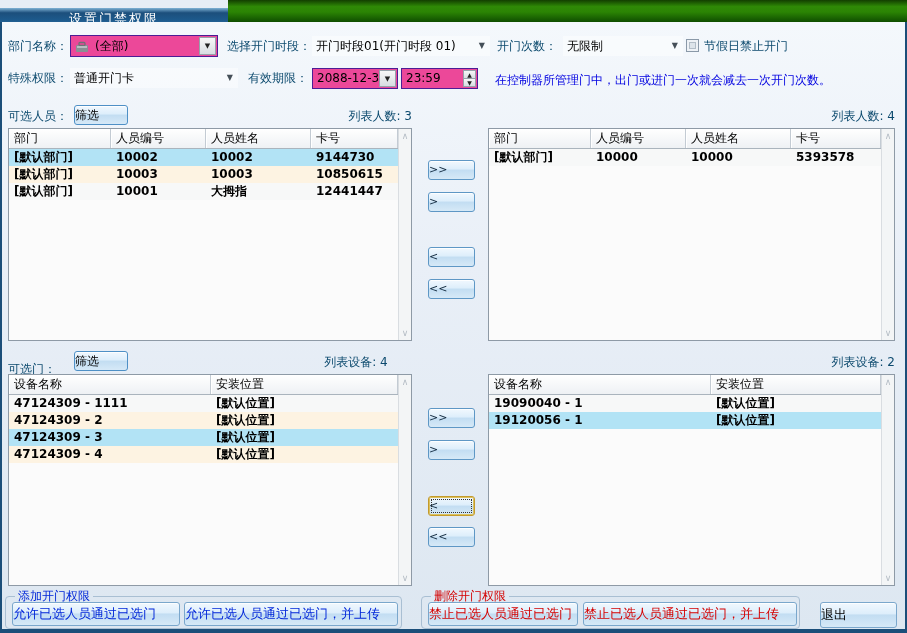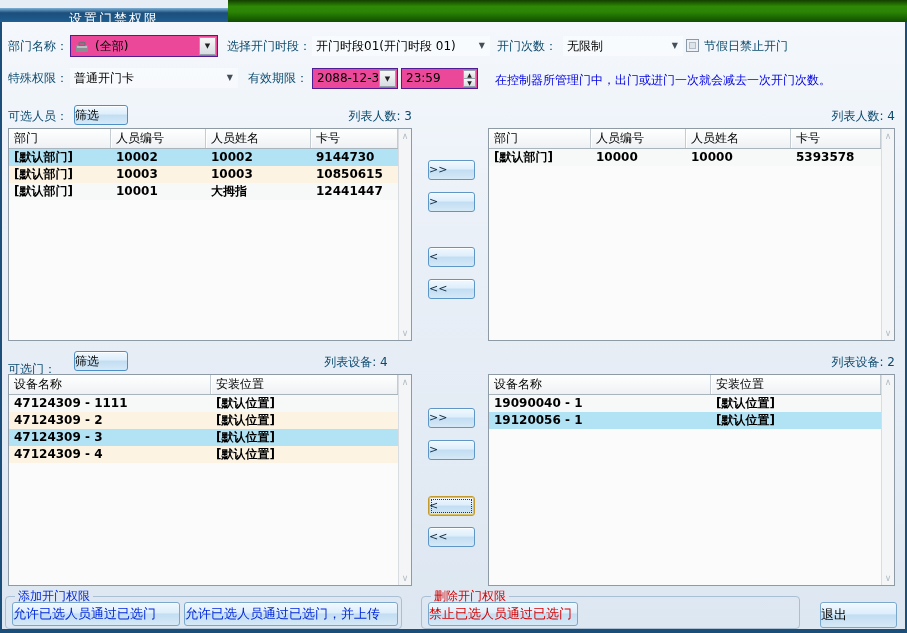--- a/index.html
+++ b/index.html
@@ -257,19 +257,20 @@
   <fieldset style="left:5px; top:588px; width:397px; height:41px;">
     <legend class="txt-blue">添加开门权限</legend>
   </fieldset>
   <div class="gbtn fbtn txt-blue" style="left:12px; top:602px; width:168px;">允许已选人员通过已选门</div>
   <div class="gbtn fbtn txt-blue" style="left:184px; top:602px; width:214px;">允许已选人员通过已选门，并上传</div>
 
   <fieldset style="left:421px; top:588px; width:379px; height:41px;">
     <legend class="txt-red">删除开门权限</legend>
   </fieldset>
   <div class="gbtn fbtn txt-red" style="left:428px; top:602px; width:150px;">禁止已选人员通过已选门</div>
+  <div class="gbtn fbtn txt-red" style="left:583px; top:602px; width:214px;">禁止已选人员通过已选门，并上传</div>
 
   <div class="gbtn fbtn" style="left:820px; top:602px; width:77px; height:26px; line-height:24px; color:#000;">退出</div>
 
   <div class="edge-l"></div>
   <div class="edge-r"></div>
   <div class="edge-b"></div>
 </div>
 
 </body></html>

